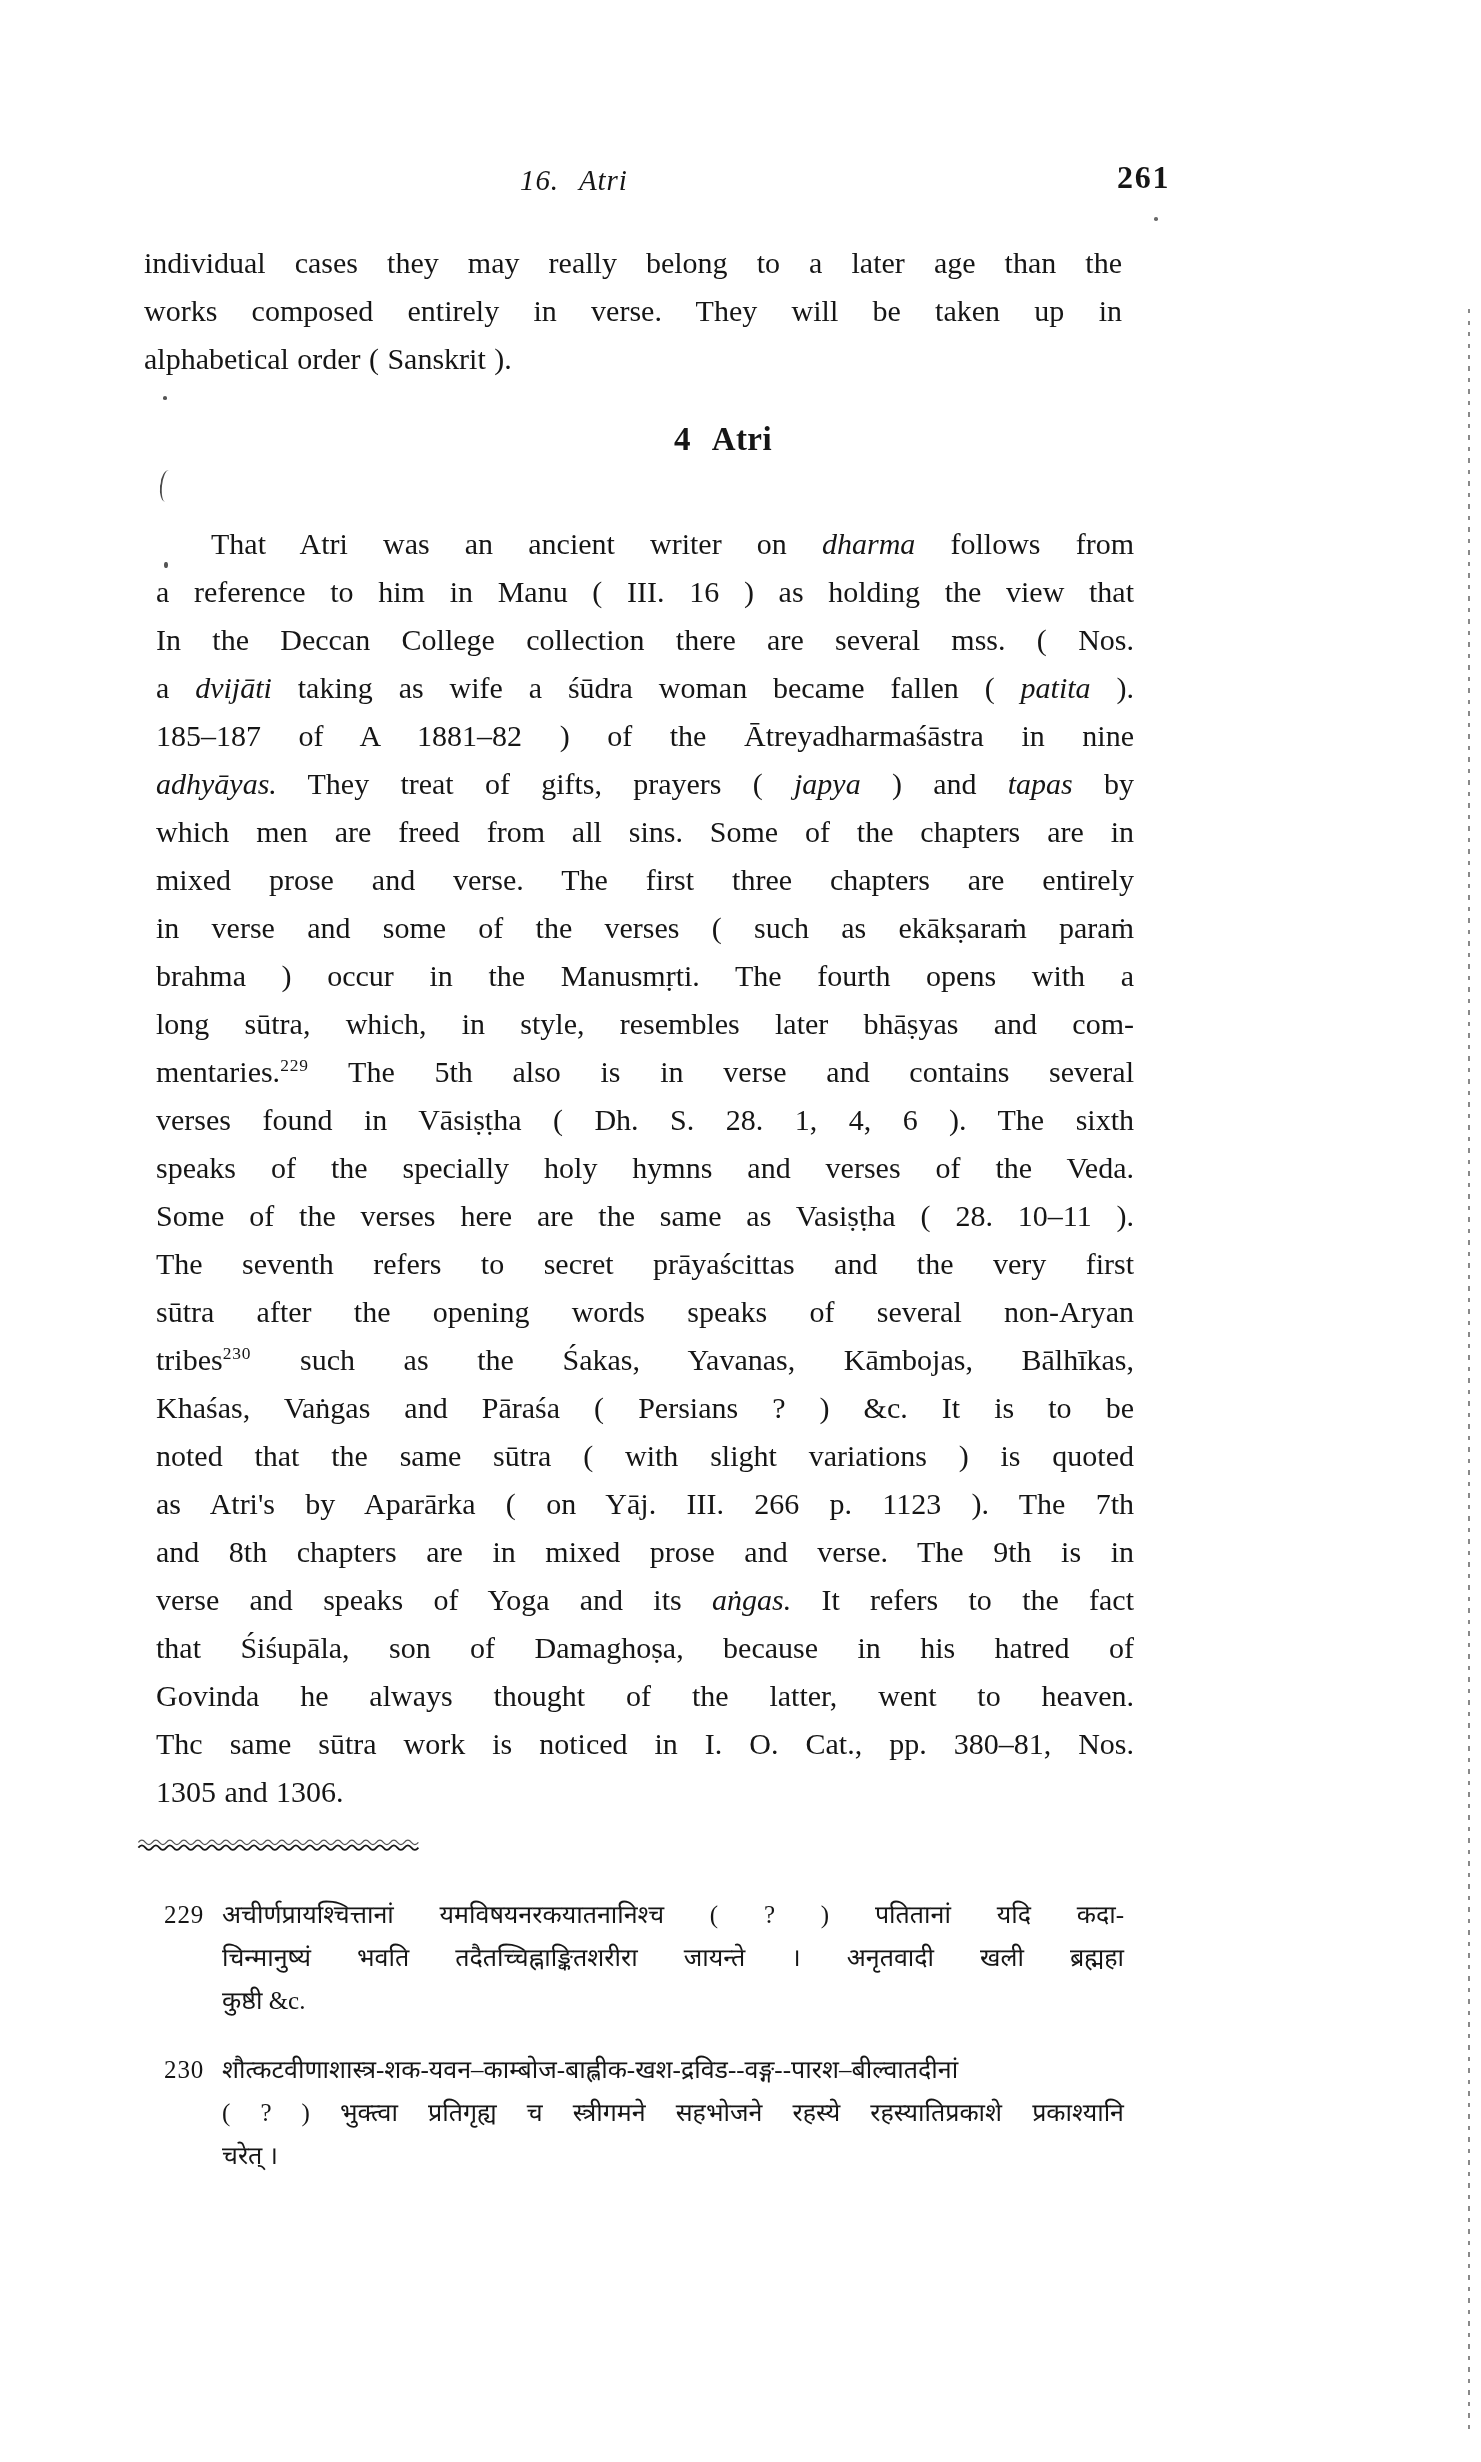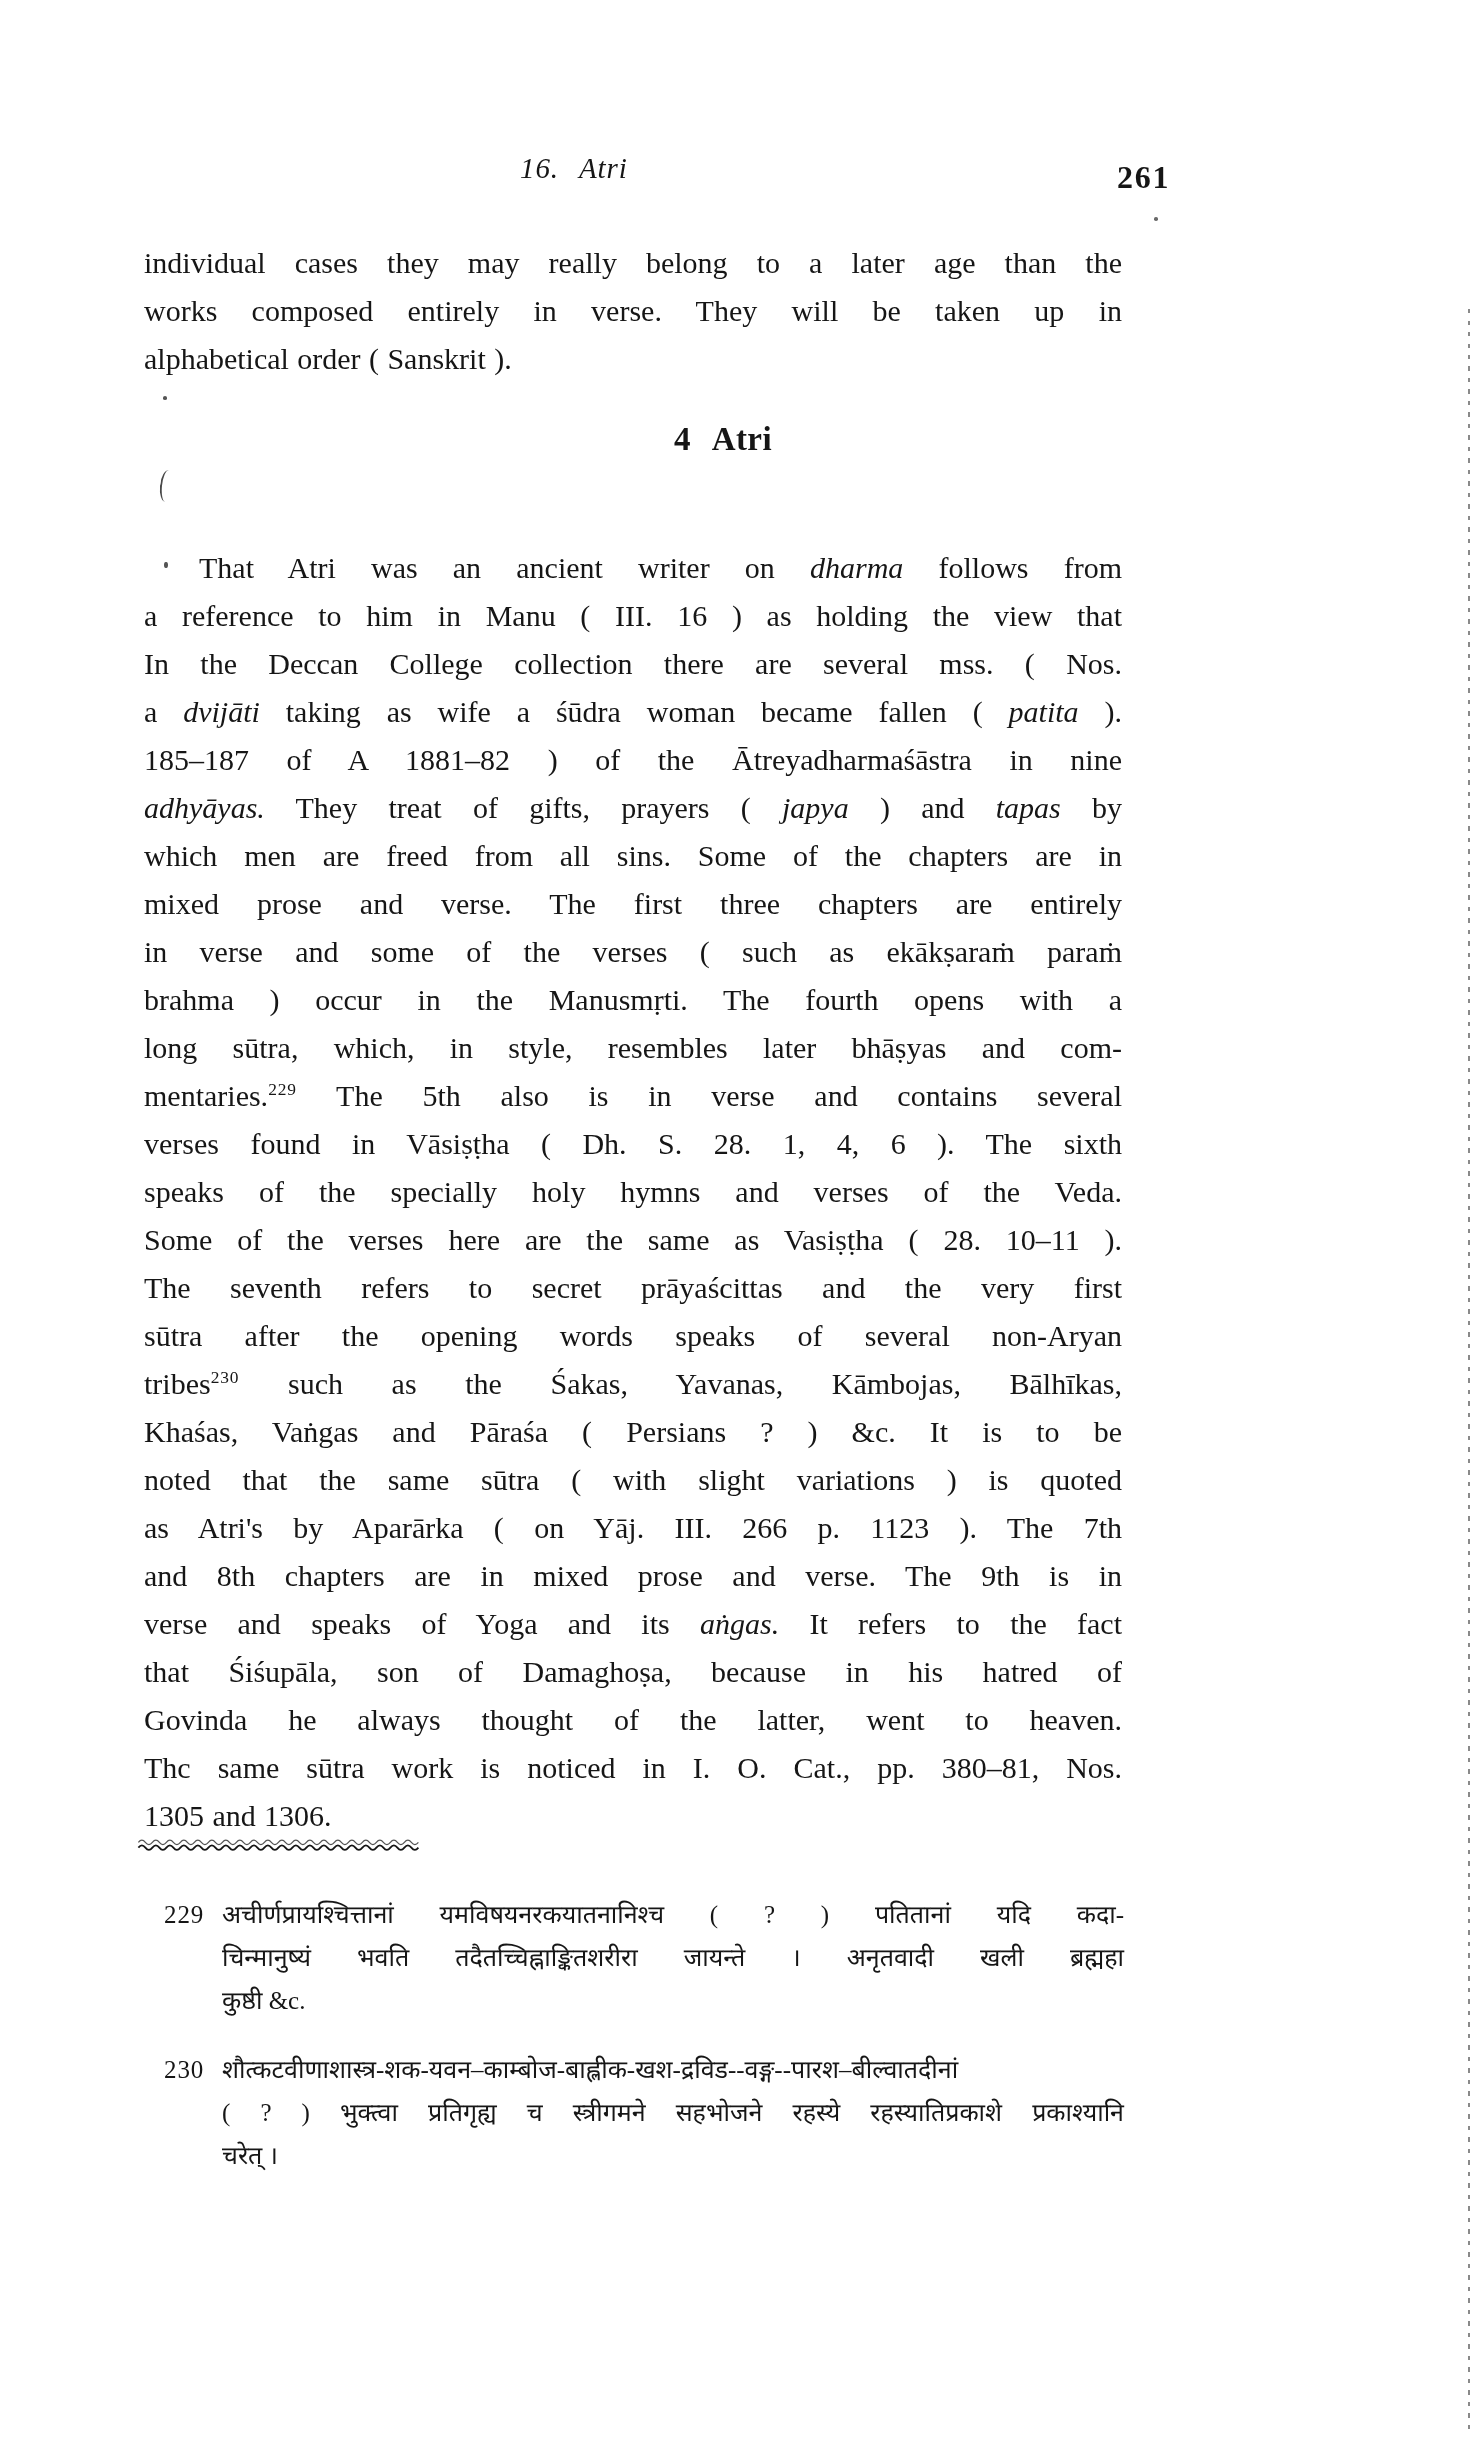--- a/index.html
+++ b/index.html
@@ -3,33 +3,33 @@
 <meta charset="utf-8">
 <style>
   html,body{margin:0;padding:0;background:#ffffff;}
   .page{
     position:relative;width:1482px;height:2462px;background:#ffffff;
     color:#161616;font-family:"Liberation Serif","DejaVu Serif",serif;
     overflow:hidden;
   }
   
   .rh-title{
-    position:absolute;left:520px;top:152px;
+    position:absolute;left:520px;top:164px;
     font-style:italic;font-size:29px;letter-spacing:0.9px;word-spacing:12.4px;
   }
   .rh-page{
     position:absolute;left:1117px;top:159px;
     font-size:32px;font-weight:600;letter-spacing:1.8px;
   }
   
   .lines .tline{text-align:justify;text-align-last:justify;white-space:normal;}
   .lines .tline:last-child{text-align-last:left;}
   .para{position:absolute;left:144px;width:978px;font-size:30px;line-height:48px;word-spacing:0.9px;}
   .para-intro{top:239px;}
-  .para-main{top:544px;}
+  .para-main{top:520px;margin-left:12px;}
   .para-main .tline:first-child{text-indent:55px;}
   .it{font-style:italic;}
   sup.fnref{font-size:0.58em;vertical-align:super;line-height:0;letter-spacing:0.9px;}
   
   .section-heading{
     position:absolute;left:674px;top:421px;margin:0;
     font-size:33px;font-weight:700;word-spacing:14px;letter-spacing:0.4px;
   }
   
   .separator{position:absolute;left:136px;top:1838px;}

